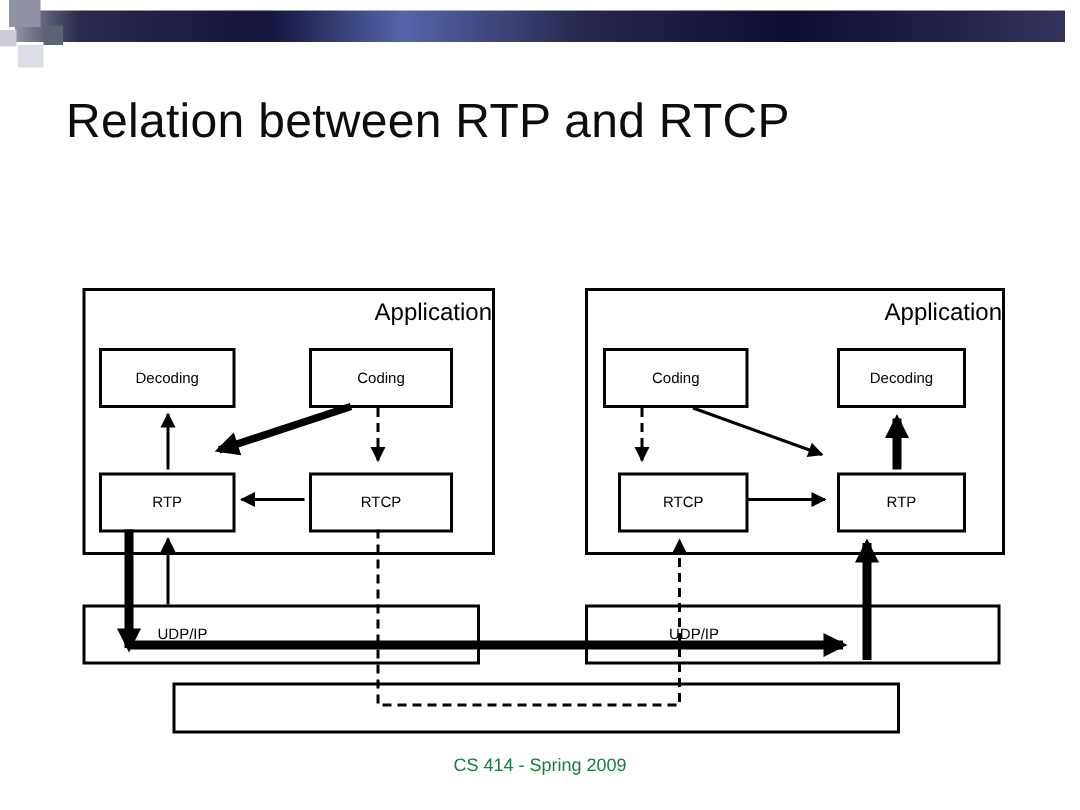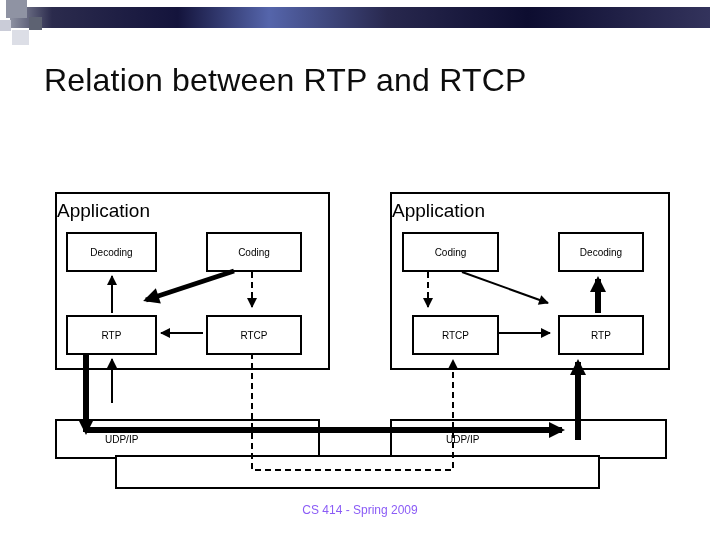--- a/index.html
+++ b/index.html
@@ -41,47 +41,47 @@
     font-size: 32px;
     font-weight: 400;
     letter-spacing: 0.2px;
     color: #0d0d0d;
   }
   .footer {
     position: absolute;
     left: 0; right: 0; top: 503px;
     text-align: center;
     font-size: 12px;
-    color: #8b5cf6;
+    color: #15803d;
   }
 
   
   .host {
     position: absolute;
     background: var(--box_bg,#fff);
     border: 2px solid var(--line,#000);
     box-sizing: border-box;
   }
   .host-label {
     position: absolute;
     top: 6px; left: 0; right: 0;
-    text-align: left;
-    font-size: 19px;
+    text-align: right;
+    font-size: 16px;
   }
   .box {
     position: absolute;
     background: var(--box_bg,#fff);
     border: 2px solid var(--line,#000);
     box-sizing: border-box;
     display: flex;
     align-items: center;
     justify-content: center;
     font-size: 10px;
   }
-  .box.left-label { justify-content: flex-start; margin-top: 16px; }
+  .box.left-label { justify-content: flex-start; }
 
   
   .arrows {
     position: absolute;
     left: 0; top: 0;
     width: 720px; height: 540px;
     pointer-events: none;
     z-index: 5;
   }
   .arrows line, .arrows path { stroke: var(--line,#000); fill: none; }

